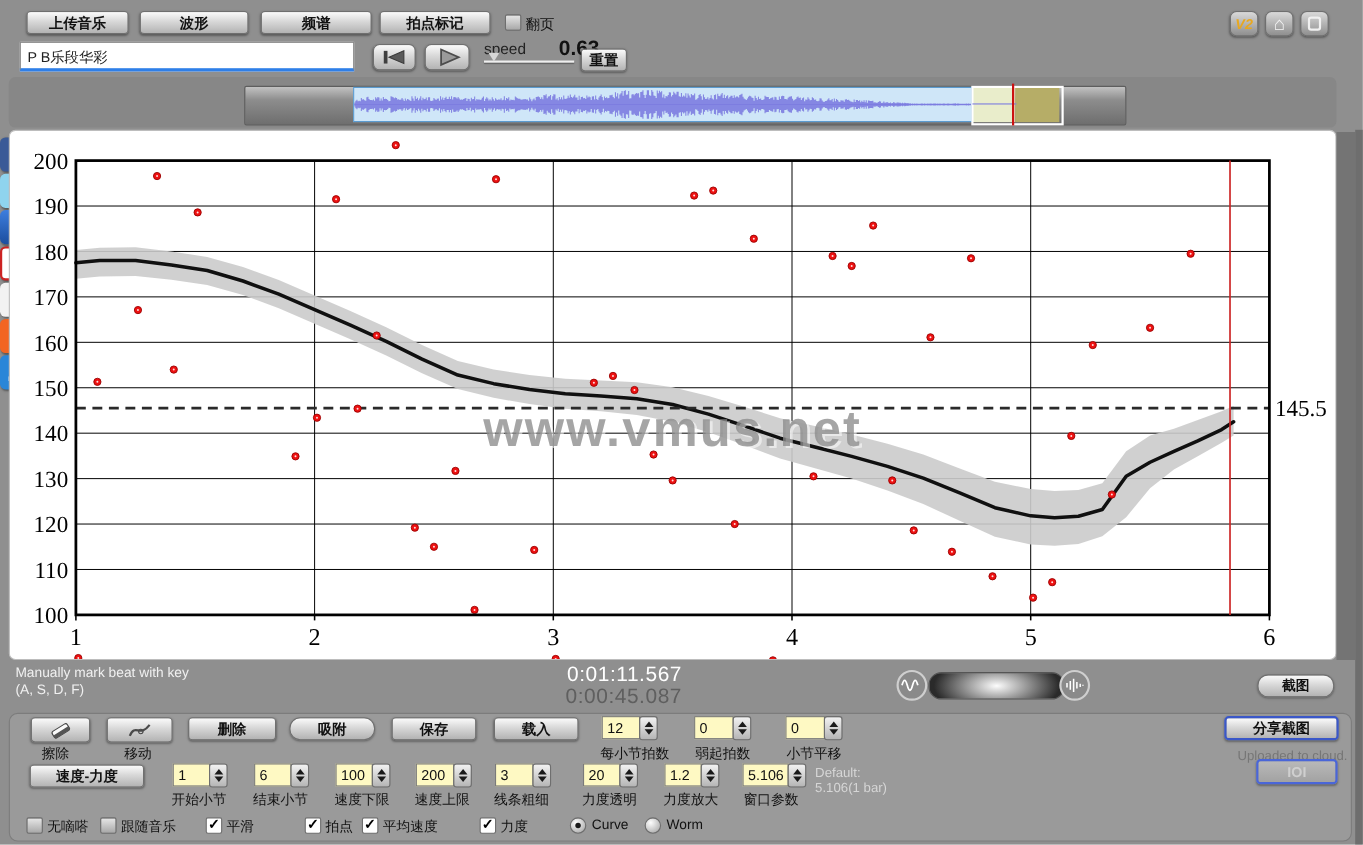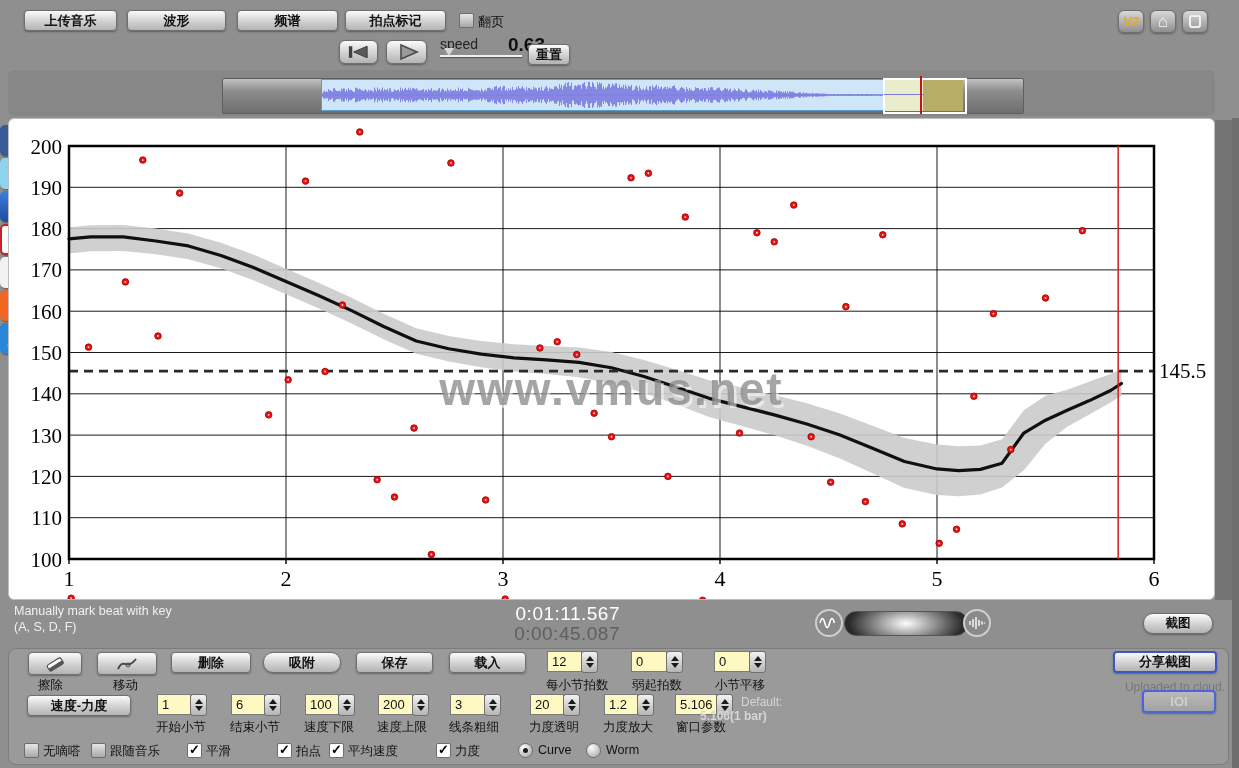--- a/index.html
+++ b/index.html
@@ -52,20 +52,23 @@
 
 <div class="app">
 
   <button class="btn" style="left:24px;top:10px;width:93px;height:21px;">上传音乐</button>
   <button class="btn" style="left:127px;top:10px;width:99px;height:21px;">波形</button>
   <button class="btn" style="left:237px;top:10px;width:101px;height:21px;">频谱</button>
   <button class="btn" style="left:345px;top:10px;width:101px;height:21px;">拍点标记</button>
   <span class="cb" style="left:459px;top:13px;"></span>
   <span class="label" style="left:478px;top:13px;font-size:13px;">翻页</span>
 
+  <div class="abs" style="left:18px;top:38px;width:302px;height:23px;background:#fff;border:1px solid #8a8a8a;border-bottom:3px solid #2f7fe8;box-sizing:content-box;">
+    <span style="position:absolute;left:6px;top:4px;font-size:13px;color:#222;">P B乐段华彩</span>
+  </div>
   <button class="btn" style="left:339px;top:40px;width:39px;height:24px;border-radius:6px;">
     <svg width="26" height="16" viewBox="0 0 26 16">
         <rect x="3" y="2" width="3.5" height="12" fill="#3f3f3f"></rect>
         <polygon points="22,2 8,8 22,14" fill="#5a5a5a" stroke="#3a3a3a"></polygon>
       </svg>
   </button>
   <button class="btn" style="left:386px;top:40px;width:41px;height:24px;border-radius:6px;">
     <svg width="26" height="18" viewBox="0 0 26 18">
         <polygon points="7,2 23,9 7,16" fill="#9a9a9a" stroke="#4c4c4c" stroke-width="1.6"></polygon>
       </svg>
@@ -388,21 +391,21 @@
   <span class="label" style="left:603px;top:719px;">力度放大</span>
 
   <div class="spinbox" style="left:675px;top:694px;width:36px;">5.106</div>
   <div class="spinbtn" style="left:716px;top:694px;">
       <span class="tri-up"></span>
       <span class="tri-dn"></span>
     </div>
   <span class="label" style="left:676px;top:719px;">窗口参数</span>
 
   <span class="label" style="left:741px;top:695px;color:#d6d6d6;font-size:12px;">Default:</span>
-  <span class="label" style="left:700px;top:709px;color:#d6d6d6;font-size:12px;font-weight:bold;">5.106(1 bar)</span>
+  <span class="label" style="left:741px;top:709px;color:#d6d6d6;font-size:12px;">5.106(1 bar)</span>
 
   <span class="cb" style="left:24px;top:743px;"></span>
   <span class="label" style="left:43px;top:743px;">无嘀嗒</span>
   <span class="cb" style="left:91px;top:743px;"></span>
   <span class="label" style="left:110px;top:743px;">跟随音乐</span>
   <span class="cb checked" style="left:187px;top:743px;"></span>
   <span class="label" style="left:206px;top:743px;">平滑</span>
   <span class="cb checked" style="left:277px;top:743px;"></span>
   <span class="label" style="left:296px;top:743px;">拍点</span>
   <span class="cb checked" style="left:329px;top:743px;"></span>

